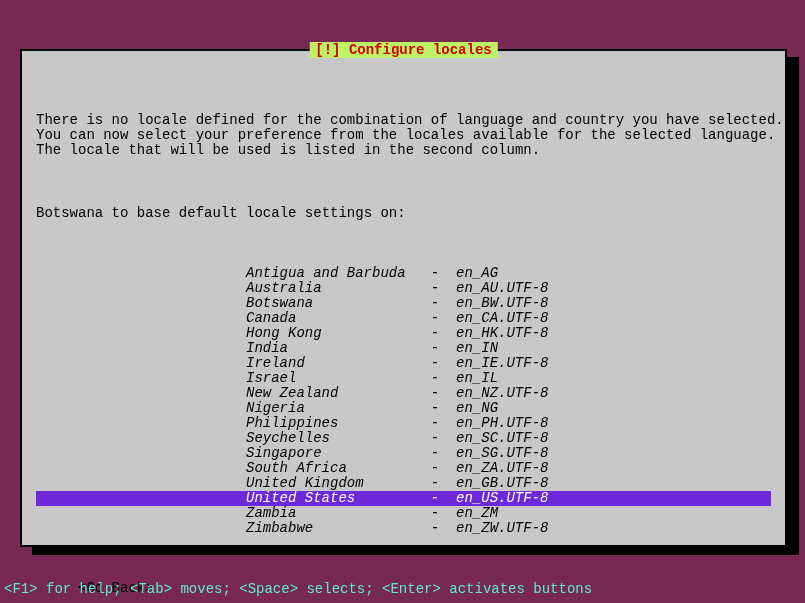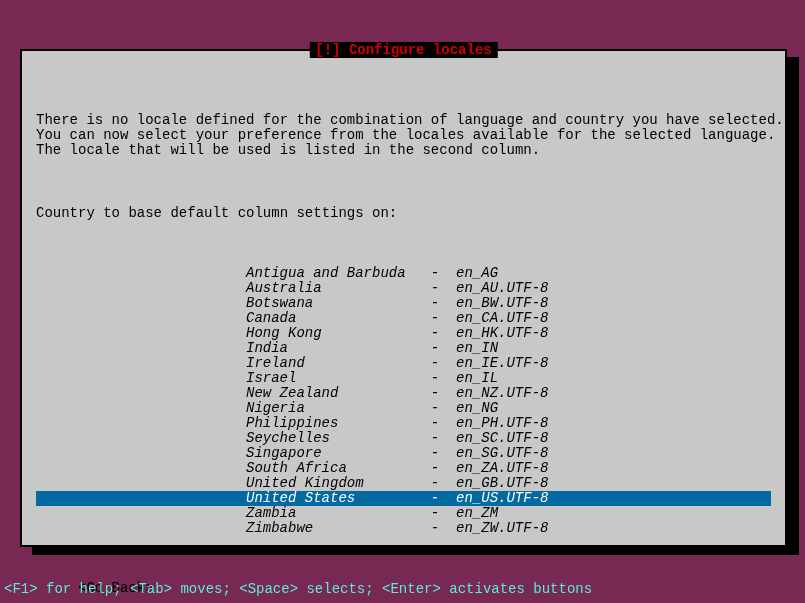--- a/index.html
+++ b/index.html
@@ -31,21 +31,21 @@
       width: 767px;
       height: 498px;
       background: #c8c8c8;
       border: 2px solid #000000;
     }
     .dialog-title {
       position: absolute;
       top: -9px;
       left: 50%;
       transform: translateX(-50%);
-      background: #000000;
+      background: #bef264;
       padding: 0 6px;
       color: #d00000;
       font-weight: bold;
       white-space: nowrap;
     }
     .dialog-content {
       padding: 32px 14px 14px 14px;
       color: #000000;
       white-space: pre;
       line-height: 15px;
@@ -59,21 +59,21 @@
     .locale-list {
       margin-left: 0;
       font-style: italic;
     }
     .locale-row {
       white-space: pre;
       cursor: pointer;
       padding-left: 210px;
     }
     .locale-row.selected {
-      background: #0369a1;
+      background: #6d28d9;
       color: #ffffff;
     }
     .go-back {
       margin-top: 15px;
       padding-left: 42px;
       cursor: pointer;
       font-family: Liberation Mono, monospace;
     }
     .status-bar {
       position: absolute;
@@ -87,19 +87,19 @@
 <body>
 
 <div class="dialog-shadow"></div>
 
 <div class="dialog">
   <div class="dialog-title">[!] Configure locales</div>
   <div class="dialog-content">
     <div class="description"><span>There is no locale defined for the combination of language and country you have selected.</span>
 <span>You can now select your preference from the locales available for the selected language.</span>
 <span>The locale that will be used is listed in the second column.</span></div>
-    <div class="prompt">Country to base default column settings on:</div>
+    <div class="prompt">Botswana to base default locale settings on:</div>
     <div class="locale-list" id="locale-list"><div class="locale-row">Antigua and Barbuda   -  en_AG                       </div><div class="locale-row">Australia             -  en_AU.UTF-8                 </div><div class="locale-row">Botswana              -  en_BW.UTF-8                 </div><div class="locale-row">Canada                -  en_CA.UTF-8                 </div><div class="locale-row">Hong Kong             -  en_HK.UTF-8                 </div><div class="locale-row">India                 -  en_IN                       </div><div class="locale-row">Ireland               -  en_IE.UTF-8                 </div><div class="locale-row">Israel                -  en_IL                       </div><div class="locale-row">New Zealand           -  en_NZ.UTF-8                 </div><div class="locale-row">Nigeria               -  en_NG                       </div><div class="locale-row">Philippines           -  en_PH.UTF-8                 </div><div class="locale-row">Seychelles            -  en_SC.UTF-8                 </div><div class="locale-row">Singapore             -  en_SG.UTF-8                 </div><div class="locale-row">South Africa          -  en_ZA.UTF-8                 </div><div class="locale-row">United Kingdom        -  en_GB.UTF-8                 </div><div class="locale-row selected">United States         -  en_US.UTF-8                 </div><div class="locale-row">Zambia                -  en_ZM                       </div><div class="locale-row">Zimbabwe              -  en_ZW.UTF-8                 </div></div>
     <div class="go-back">&lt;Go Back&gt;</div>
   </div>
 </div>
 
 <div class="status-bar">&lt;F1&gt; for help; &lt;Tab&gt; moves; &lt;Space&gt; selects; &lt;Enter&gt; activates buttons</div>
 
 </body></html>

